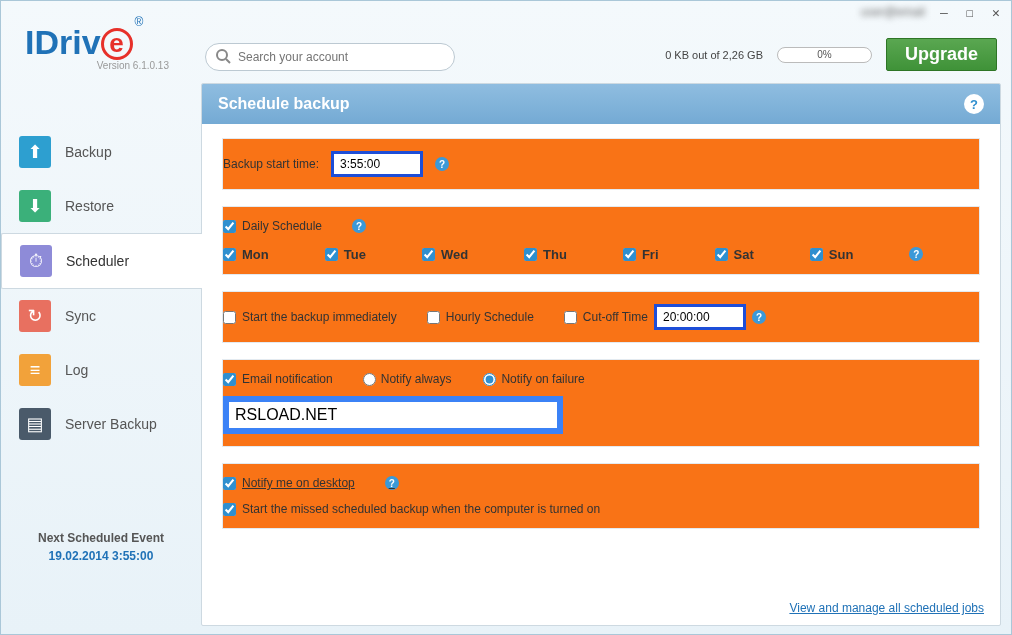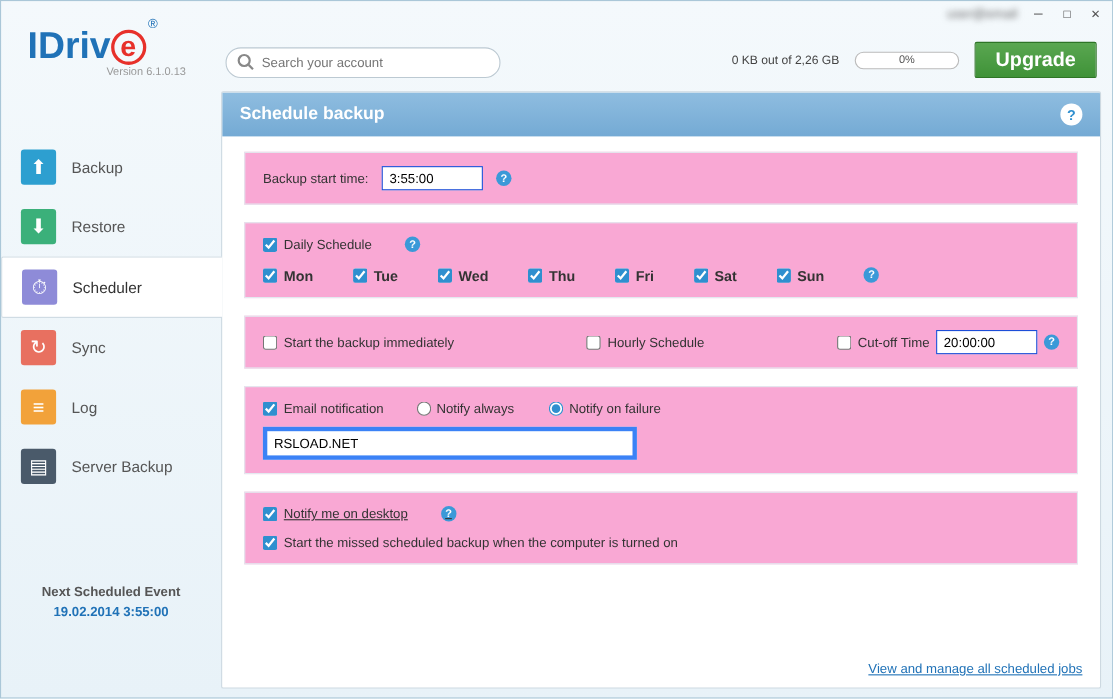--- a/index.html
+++ b/index.html
@@ -149,55 +149,55 @@
   border-radius: 50%;
   display: inline-flex;
   align-items: center;
   justify-content: center;
   font-size: 13px;
   font-weight: bold;
   cursor: pointer;
 }
 .content-body { flex: 1; overflow: auto; padding: 14px 20px; }
 .panel {
-  background: #f9a8d4;
+  background: #f97316;
   border: 1px solid #e3eaf0;
-  padding: 12px 16px;
+  padding: 12px 0;
   margin-bottom: 16px;
 }
 .row { display: flex; align-items: center; gap: 12px; flex-wrap: wrap; }
 .row label, .chk-label { font-size: 12px; color: #333; }
 .time-input {
-  border: 1px solid #1d4ed8;
+  border: 3px solid #1d4ed8;
   padding: 3px 6px;
   font-size: 12px;
   width: 92px;
   background: #fff;
 }
 .help-sm {
   width: 14px; height: 14px;
   background: #3b99d8;
   color: #fff;
   border-radius: 50%;
   display: inline-flex;
   align-items: center;
   justify-content: center;
   font-size: 10px;
   font-weight: bold;
   cursor: pointer;
 }
 .chk { display: inline-flex; align-items: center; gap: 6px; margin-right: 18px; }
 .chk input { accent-color: #2f8fcf; cursor: pointer; }
-.days-row { margin-top: 14px; display: flex; gap: 36px; flex-wrap: wrap; }
+.days-row { margin-top: 14px; display: flex; gap: 56px; flex-wrap: wrap; }
 .days-row .chk { margin-right: 0; }
 .days-row label { font-weight: bold; }
 .email-input {
-  border: 4px solid #3b82f6;
+  border: 6px solid #3b82f6;
   padding: 4px 6px;
-  font-size: 12px;
+  font-size: 16px;
   width: 340px;
   background: #fff;
   margin-top: 10px;
 }
 .radio { display: inline-flex; align-items: center; gap: 5px; margin-right: 20px; }
 .radio input { cursor: pointer; accent-color: #2f8fcf; }
 .footer-link { text-align: right; padding: 4px 16px 10px; }
 .footer-link a { color: #2072b7; font-size: 12px; text-decoration: underline; cursor: pointer; }
 </style>
 </head>
@@ -313,21 +313,21 @@
             </span>
           <span class="chk">
               <input type="checkbox" checked="" style="">
               <label>Sun</label>
             </span>
           <span class="help-sm">?</span>
         </div>
       </div>
 
       <div class="panel">
-        <div class="row" style="justify-content:space-between;">
+        <div class="row" style="justify-content:flex-start;">
           <span class="chk">
             <input type="checkbox" style="">
             <label>Start the backup immediately</label>
           </span>
           <span class="chk">
             <input type="checkbox" style="">
             <label>Hourly Schedule</label>
           </span>
           <span class="chk" style="margin-right:0;">
             <input type="checkbox" style="">

